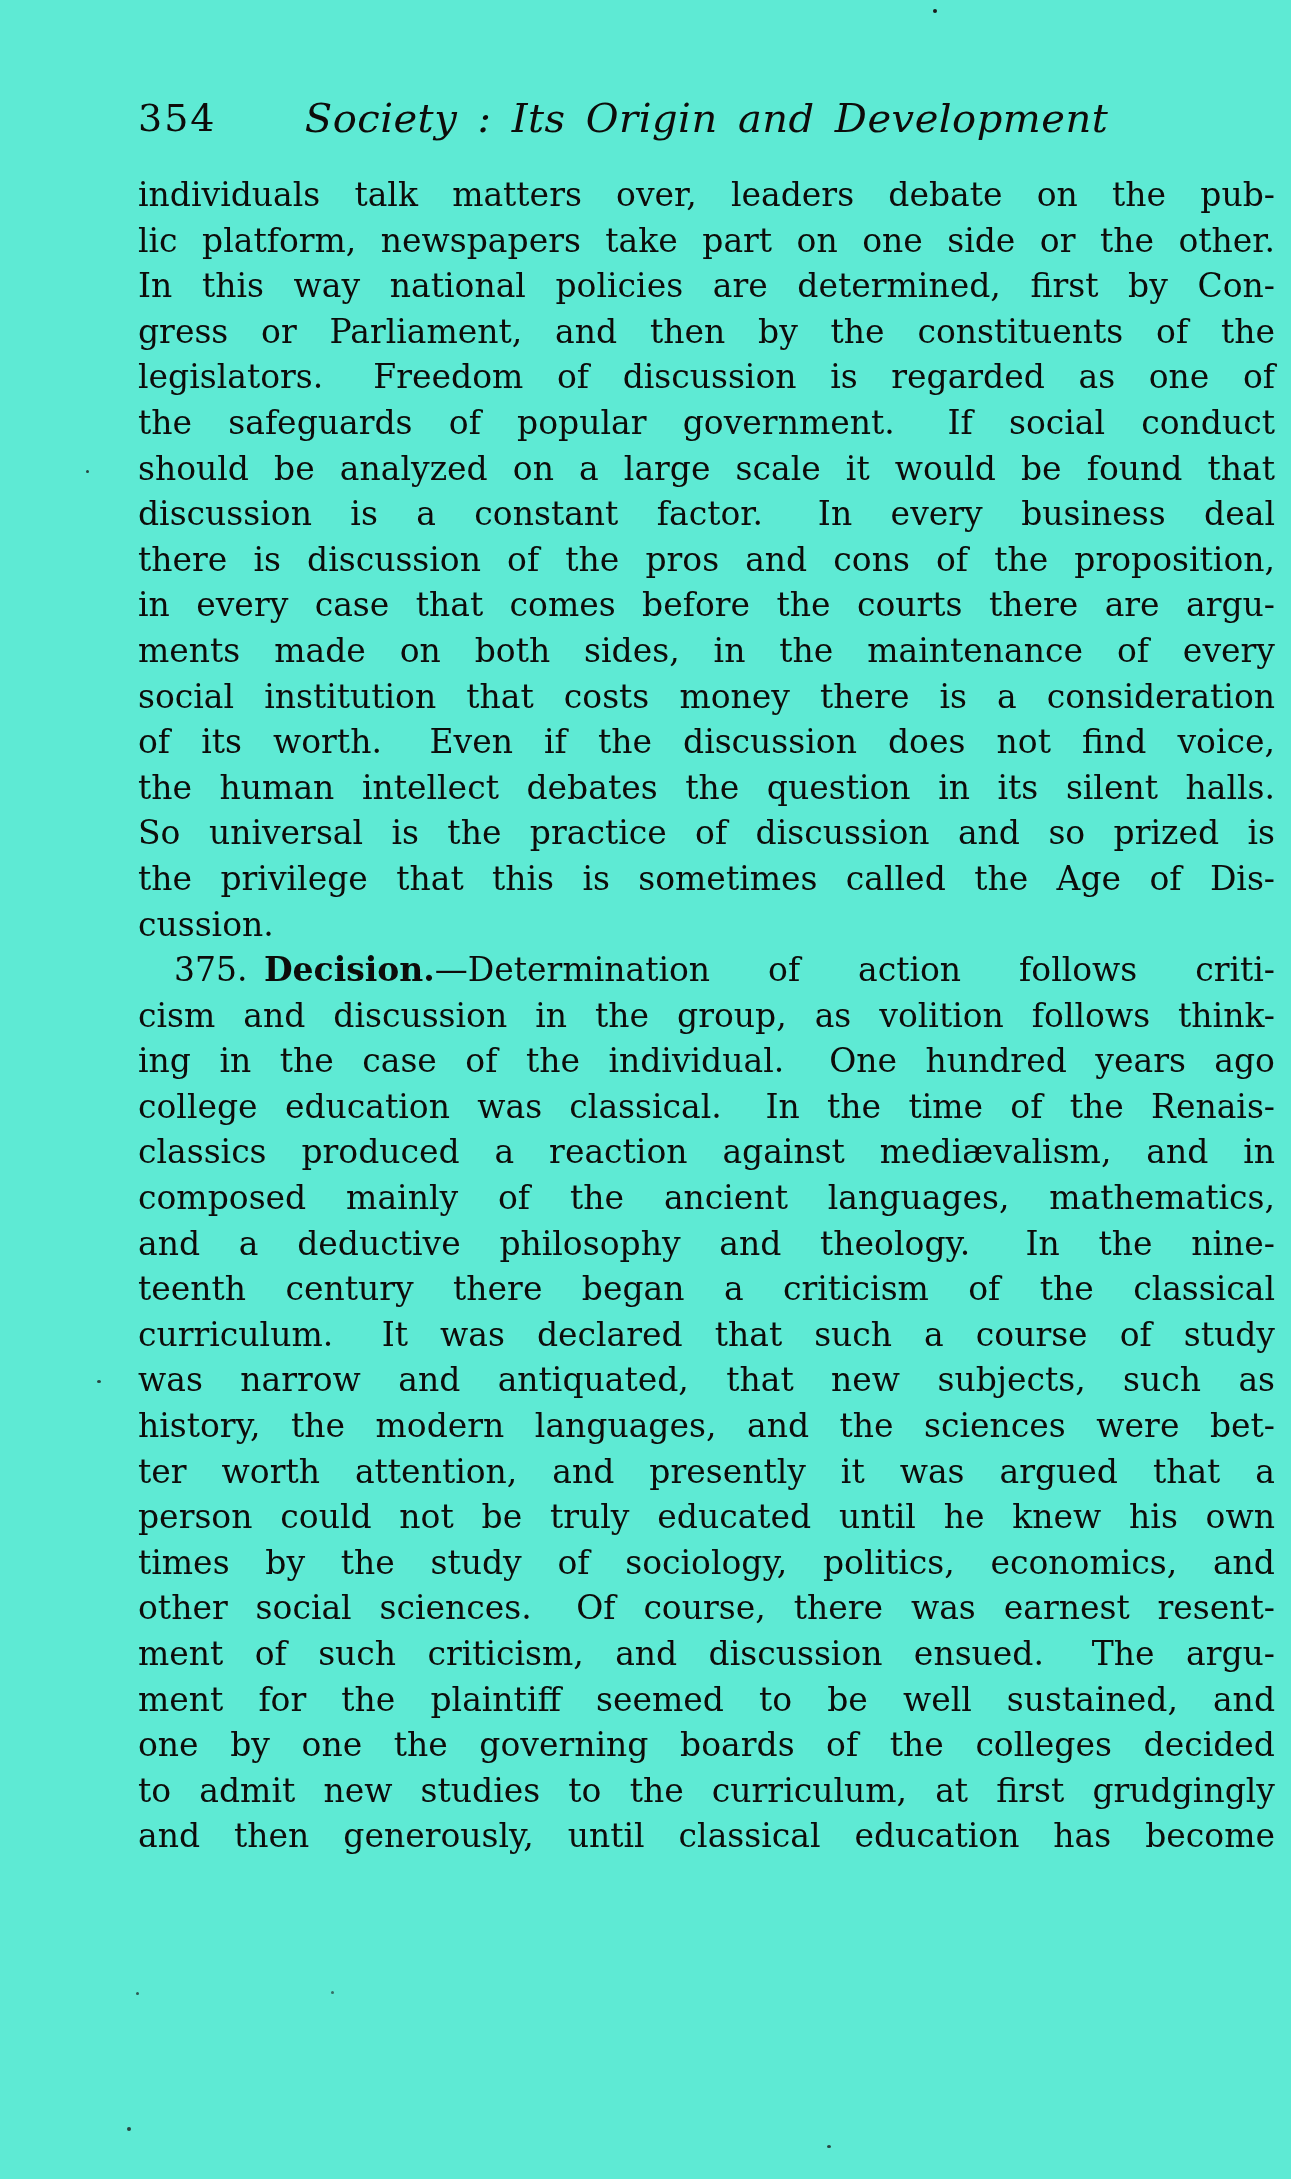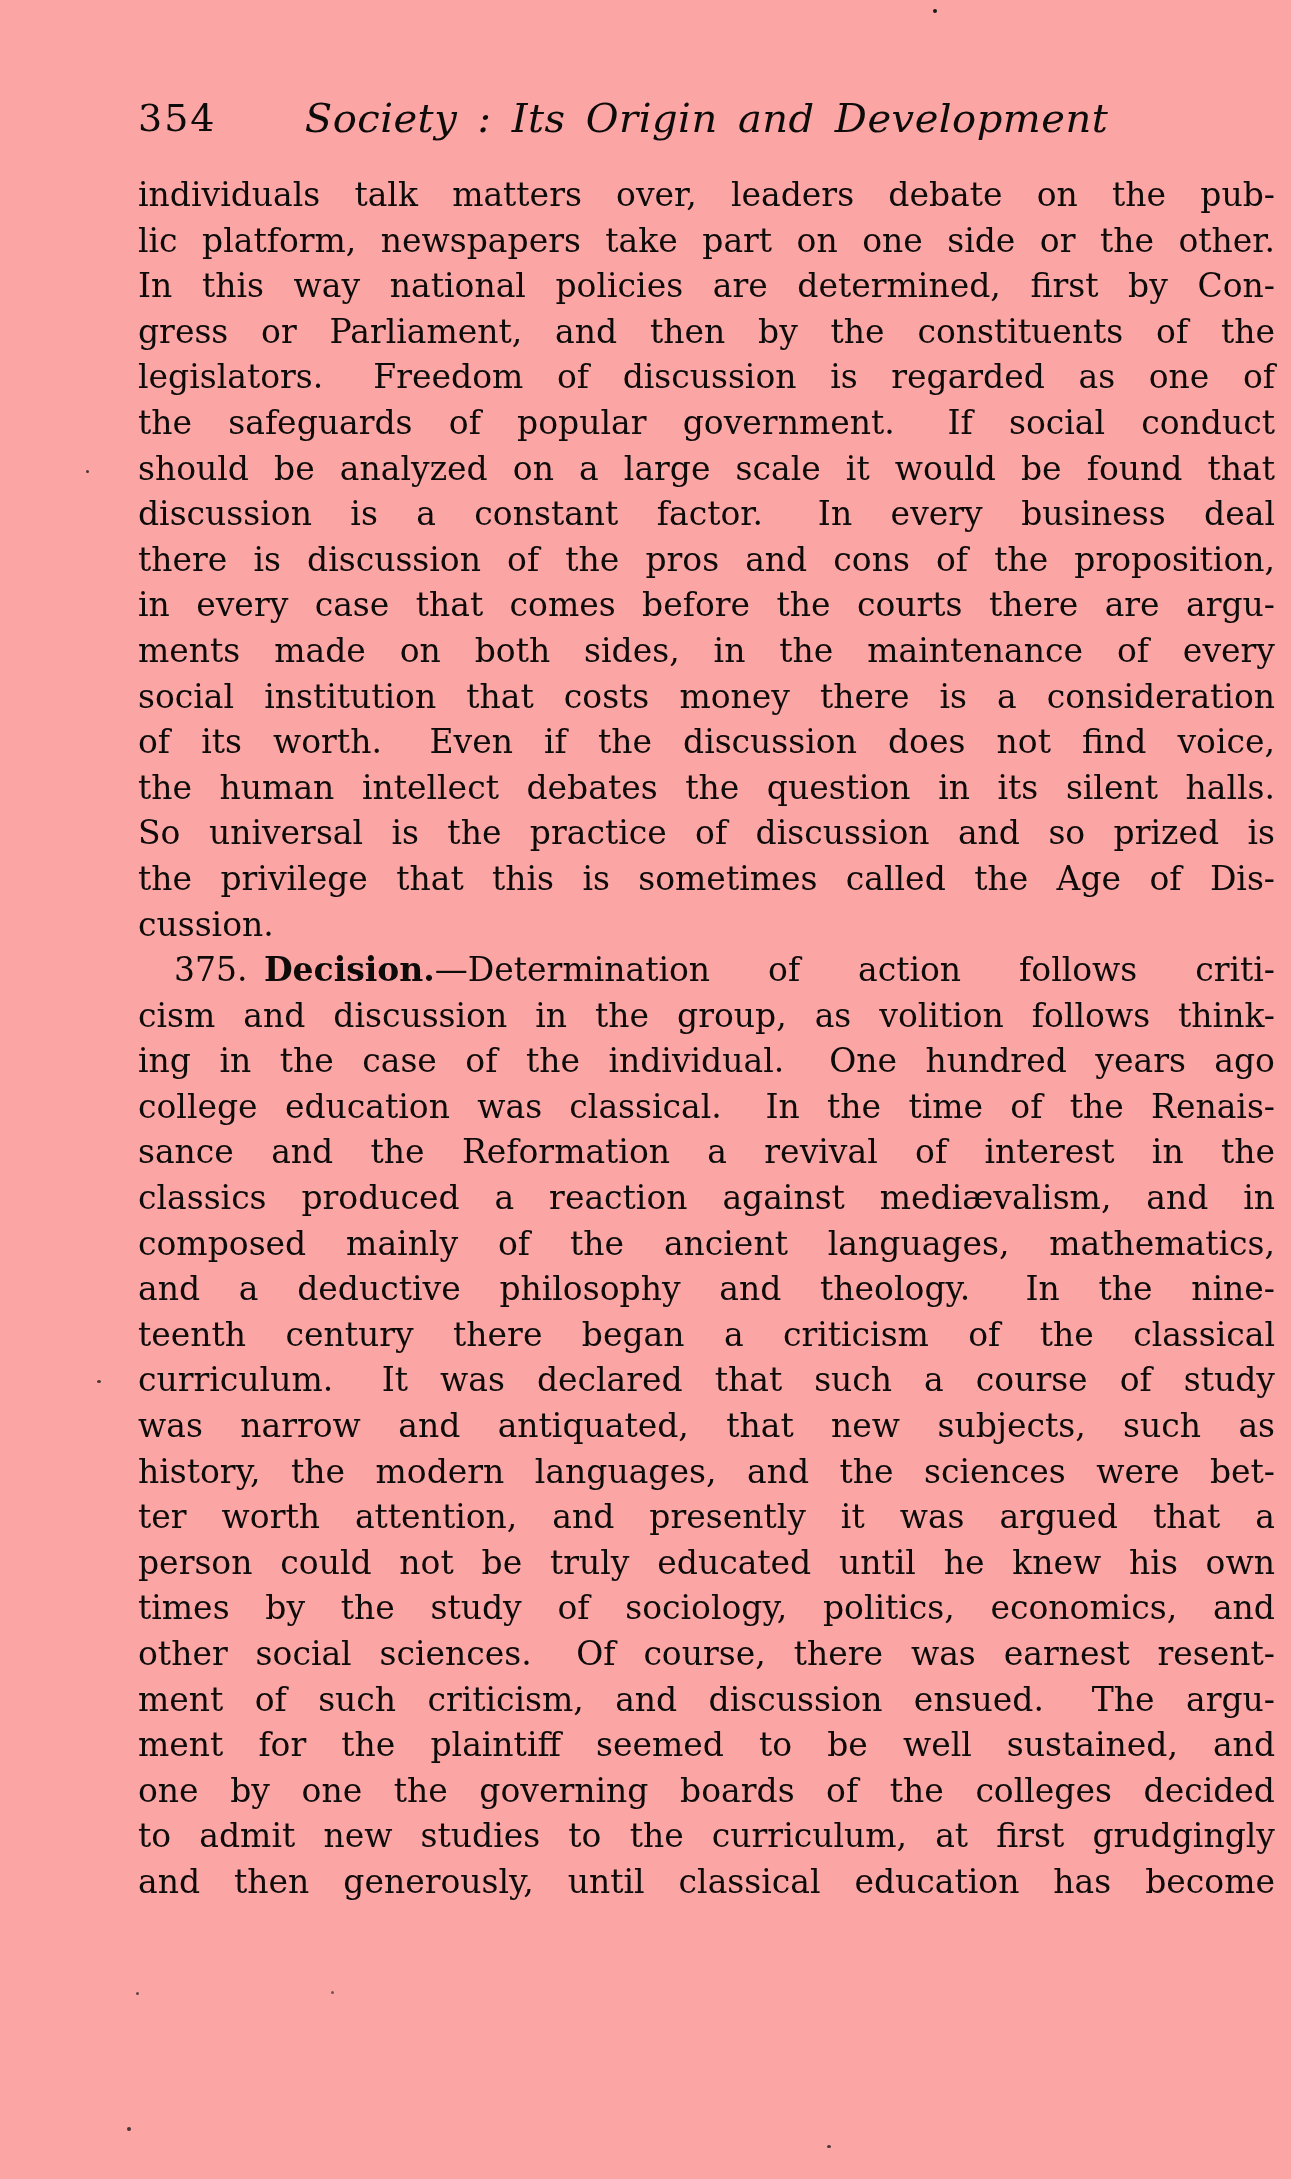--- a/index.html
+++ b/index.html
@@ -4,21 +4,21 @@
 <style>
   html, body {
     margin: 0;
     padding: 0;
     background: #ffffff;
   }
   .page {
     position: relative;
     width: 1291px;
     height: 2179px;
-    background: #fca5a5;
+    background: #5eead4;
     overflow: hidden;
     font-family: "DejaVu Serif", "Liberation Serif", serif;
     color: #0d0c0a;
   }
   .page-header {
     position: absolute;
     top: 92px;
     left: 138px;
     width: 1137px;
     height: 52px;
@@ -99,21 +99,20 @@
       <div class="line"><span>social institution that costs money there is a consideration</span></div>
       <div class="line"><span>of its worth.  Even if the discussion does not find voice,</span></div>
       <div class="line"><span>the human intellect debates the question in its silent halls.</span></div>
       <div class="line"><span>So universal is the practice of discussion and so prized is</span></div>
       <div class="line"><span>the privilege that this is sometimes called the Age of Dis-</span></div>
       <div class="line no-just"><span>cussion.</span></div>
       <div class="line indent"><span>375. </span><b>Decision.</b><span>—Determination of action follows criti-</span></div>
       <div class="line"><span>cism and discussion in the group, as volition follows think-</span></div>
       <div class="line"><span>ing in the case of the individual.  One hundred years ago</span></div>
       <div class="line"><span>college education was classical.  In the time of the Renais-</span></div>
-      <div class="line"><span>sance and the Reformation a revival of interest in the</span></div>
       <div class="line"><span>classics produced a reaction against mediævalism, and in</span></div>
       <div class="line"><span>composed mainly of the ancient languages, mathematics,</span></div>
       <div class="line"><span>and a deductive philosophy and theology.  In the nine-</span></div>
       <div class="line"><span>teenth century there began a criticism of the classical</span></div>
       <div class="line"><span>curriculum.  It was declared that such a course of study</span></div>
       <div class="line"><span>was narrow and antiquated, that new subjects, such as</span></div>
       <div class="line"><span>history, the modern languages, and the sciences were bet-</span></div>
       <div class="line"><span>ter worth attention, and presently it was argued that a</span></div>
       <div class="line"><span>person could not be truly educated until he knew his own</span></div>
       <div class="line"><span>times by the study of sociology, politics, economics, and</span></div>

